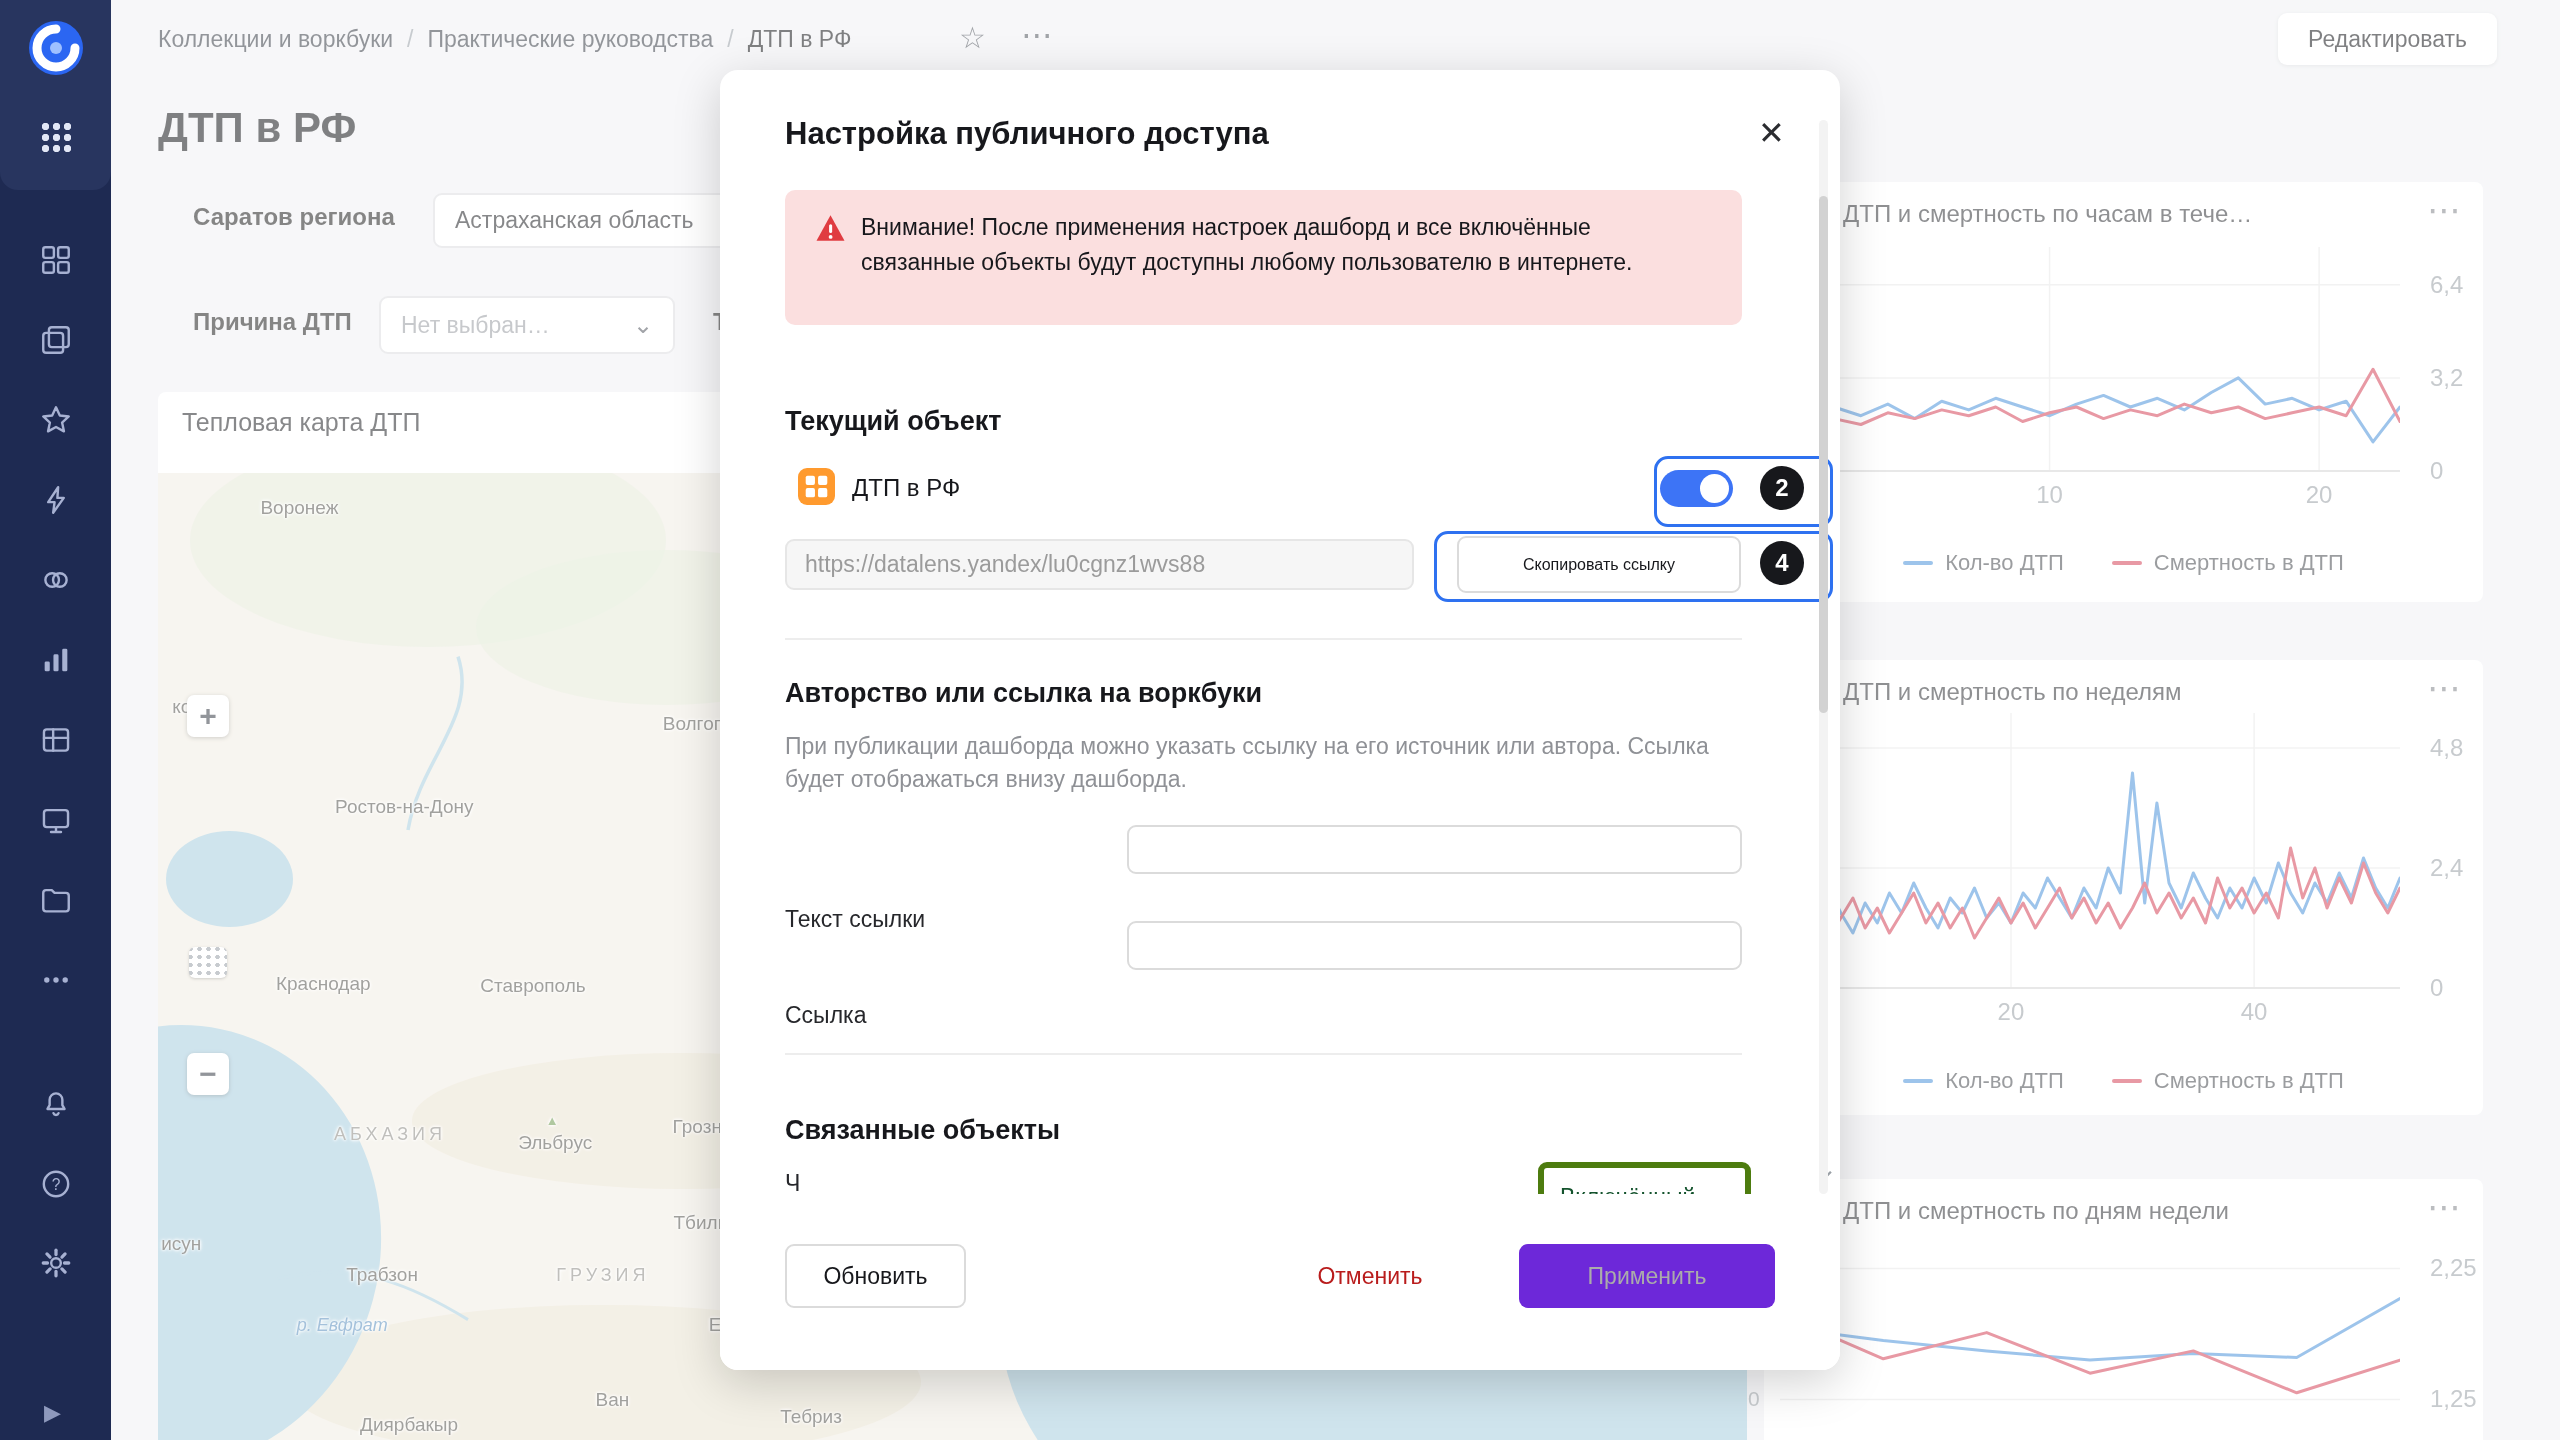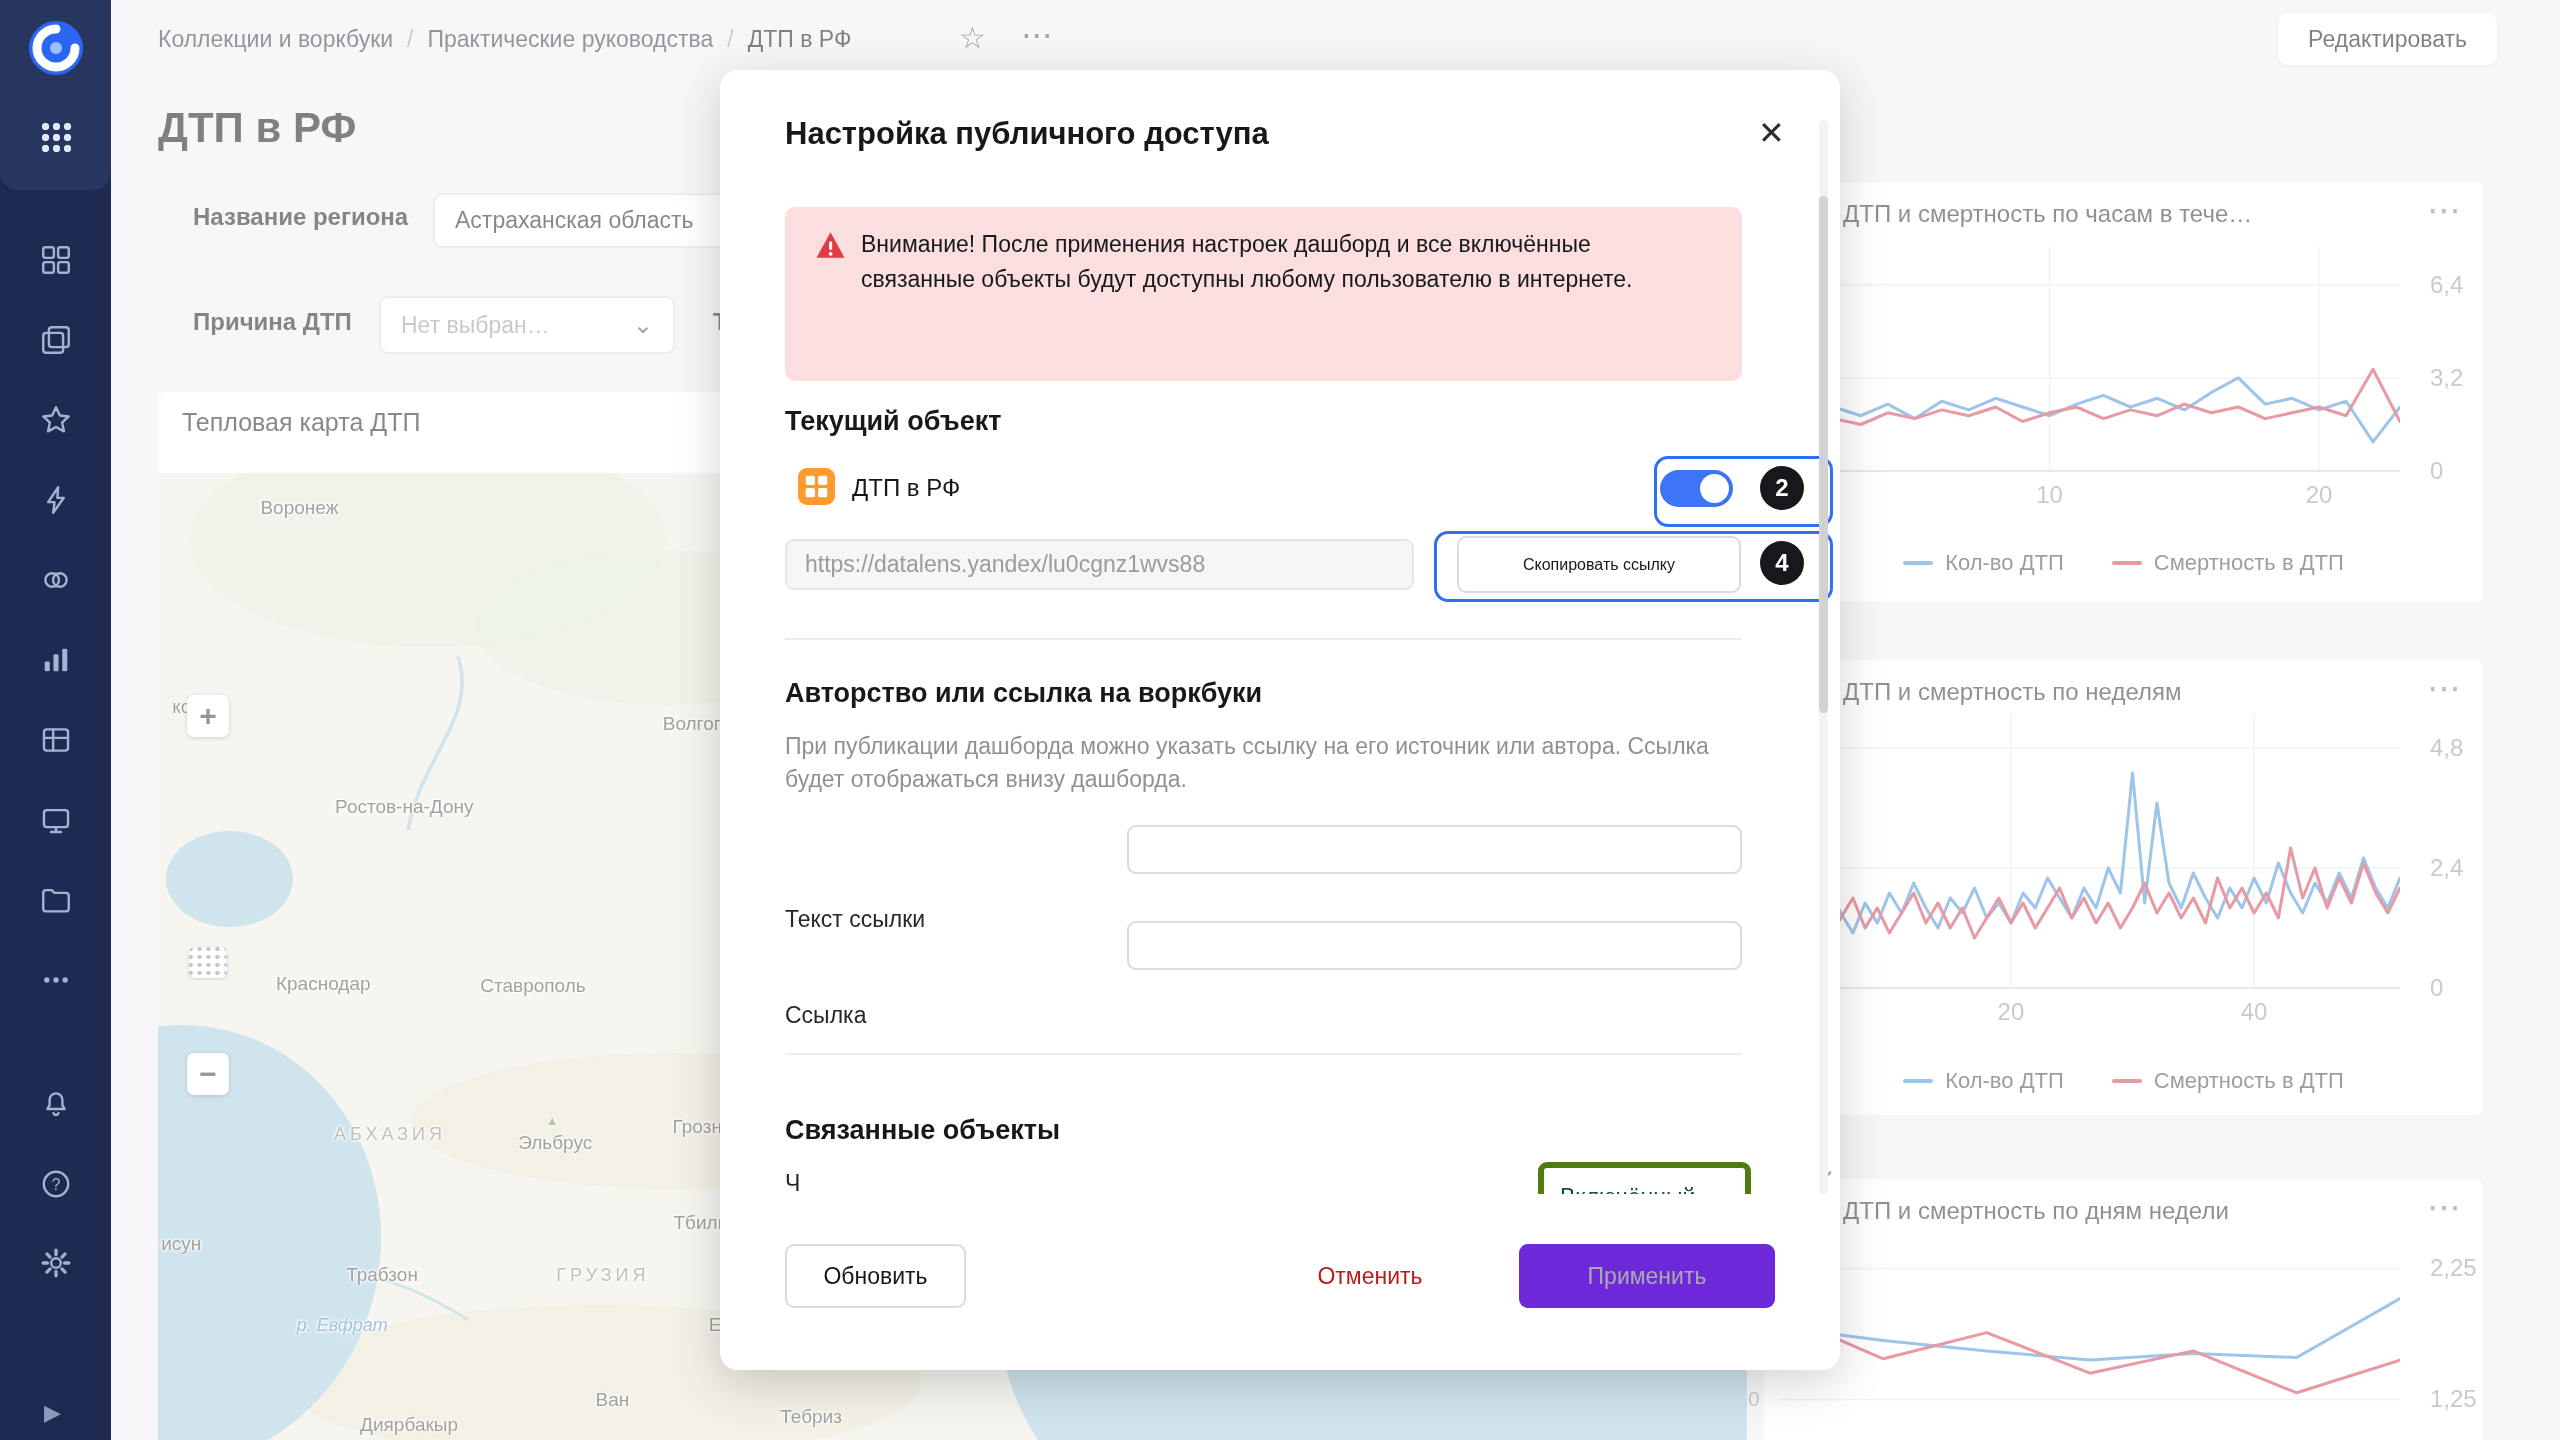--- a/index.html
+++ b/index.html
@@ -81,21 +81,21 @@
 
   
   .dim{position:absolute;left:111px;top:0;right:0;bottom:0;background:rgba(255,255,255,.45);z-index:40;}
 
   
   .modal{position:absolute;left:720px;top:70px;width:1120px;height:1300px;background:#fff;border-radius:18px;z-index:50;
          box-shadow:0 12px 48px rgba(0,0,0,.18);}
   .modal-body{position:absolute;left:0;top:0;width:1120px;height:1124px;overflow:hidden;}
   .m-title{position:absolute;left:65px;top:46px;font-size:31px;font-weight:600;color:#17181C;}
   .m-close{position:absolute;left:1038px;top:44px;font-size:32px;color:#2B2C30;cursor:pointer;}
-  .warnbox{position:absolute;left:65px;top:137px;width:957px;height:174px;background:#FBDFDF;border-radius:10px;}
+  .warnbox{position:absolute;left:65px;top:120px;width:957px;height:135px;background:#FBDFDF;border-radius:10px;}
   .warnbox .wicon{position:absolute;left:30px;top:24px;width:31px;height:28px;}
   .warnbox .wtext{position:absolute;left:76px;top:20px;width:840px;font-size:23px;line-height:35px;color:#17181C;}
   .m-section{position:absolute;left:65px;font-size:27px;font-weight:600;color:#17181C;}
   .obj-icon{position:absolute;left:78px;top:398px;width:37px;height:37px;background:#FF9A2E;border-radius:9px;}
   .obj-name{position:absolute;left:132px;top:404px;font-size:24px;color:#17181C;}
   .tour-box{position:absolute;border:3px solid #2E71F0;border-radius:14px;}
   .toggle{position:absolute;left:940px;top:400px;width:73px;height:37px;background:#3D74F6;border-radius:19px;cursor:pointer;}
   .toggle .knob{position:absolute;right:4px;top:4px;width:29px;height:29px;background:#fff;border-radius:50%;}
   .badge{position:absolute;width:44px;height:44px;border-radius:50%;background:#17181C;color:#fff;font-size:24px;font-weight:700;
          display:flex;align-items:center;justify-content:center;}
@@ -241,21 +241,21 @@
       <span class="bc-sep">/</span>
       <span class="bc-item bc-current">ДТП в РФ</span>
     </div>
     <span class="bc-star">☆</span>
     <span class="bc-more">⋯</span>
     <button class="edit-btn">Редактировать</button>
   </div>
 
   <h1 class="page-title">ДТП в РФ</h1>
 
-  <span class="f-label" style="left:193px;top:203px">Название региона</span>
+  <span class="f-label" style="left:193px;top:203px">Саратов региона</span>
   <div class="f-box" style="left:433px;top:193px;width:440px;height:51px">
     <span>Астраханская область</span>
   </div>
 
   <span class="f-label" style="left:193px;top:308px">Причина ДТП</span>
   <div class="f-box" style="left:379px;top:296px;width:252px;height:54px">
     <span class="muted">Нет выбран…</span>
     <span class="chev">⌄</span>
   </div>
   <span class="f-label" style="left:713px;top:308px">Т</span>

